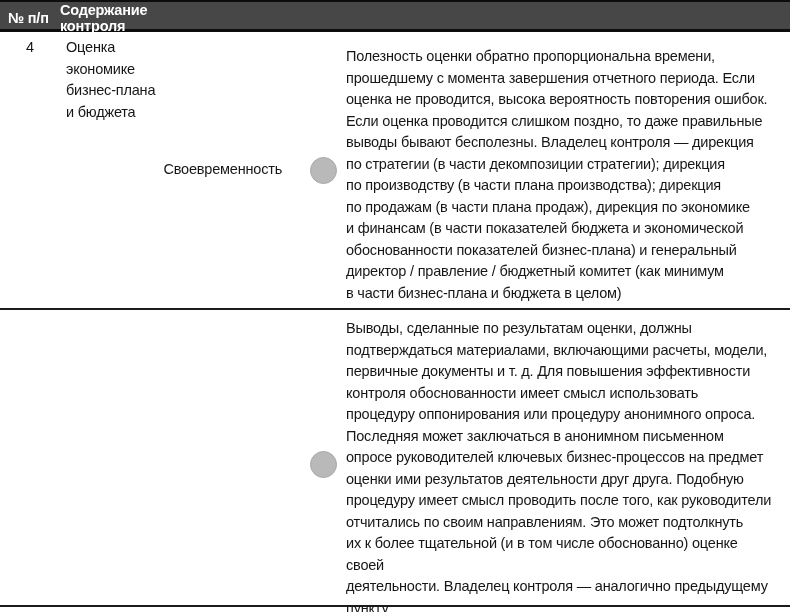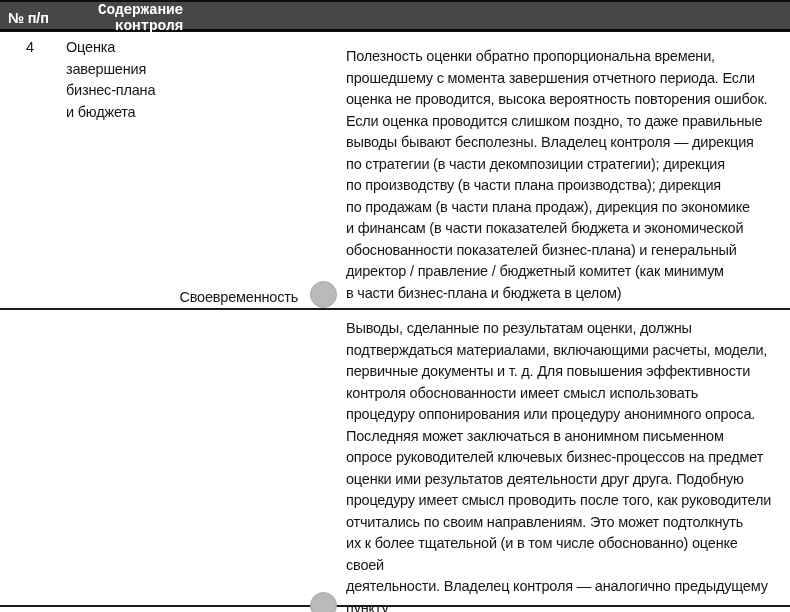--- a/index.html
+++ b/index.html
@@ -31,21 +31,21 @@
     border-bottom: 3px solid #0d0d0d;
     align-items: center;
     color: #ffffff;
     font-weight: bold;
     font-size: 14.5px;
     letter-spacing: -0.2px;
   }
   .th.c1 { padding-left: 8px; }
   .th.c2 { padding-left: 15px; }
   .th.c3 { padding-left: 4px; }
-  .th.c4 { text-align: right; font-family: Liberation Mono, monospace; }
+  .th.c4 { text-align: left; }
   
   .row {
     font-size: 14.5px;
     line-height: 21.5px;
     letter-spacing: -0.2px;
   }
   .row1 { height: 276px; }
   .row2 {
     height: 299px;
     border-top: 2px solid #1c1c1c;
@@ -54,24 +54,24 @@
   .cell.num {
     text-align: center;
     padding-top: 5px;
   }
   .cell.sub {
     padding: 5px 0 0 6px;
     white-space: pre-line;
   }
   .cell.goal {
     display: flex;
-    align-items: flex-end;
+    align-items: center;
     justify-content: flex-end;
     padding-right: 9px;
-    gap: 12px;
+    gap: 28px;
   }
   .goal-label { white-space: nowrap; }
   .circle {
     width: 27px;
     height: 27px;
     border-radius: 50%;
     background: #b9b9b9;
     border: 1px solid #a8a8a8;
     box-sizing: border-box;
     flex: 0 0 auto;
@@ -85,21 +85,21 @@
 <div class="page">
 
   <div class="grid thead">
     <div class="th c1">№ п/п</div>
     <div class="th c4">Содержание контроля</div>
   </div>
 
   <div class="grid row row1">
     <div class="cell num">4</div>
     <div class="cell sub">Оценка
-завершения
+экономике
 бизнес-плана
 и бюджета</div>
     <div class="cell goal">
       <span class="goal-label">Своевременность</span>
       <span class="circle"></span>
     </div>
     <div class="cell content">Полезность оценки обратно пропорциональна времени,
 прошедшему с момента завершения отчетного периода. Если
 оценка не проводится, высока вероятность повторения ошибок.
 Если оценка проводится слишком поздно, то даже правильные

